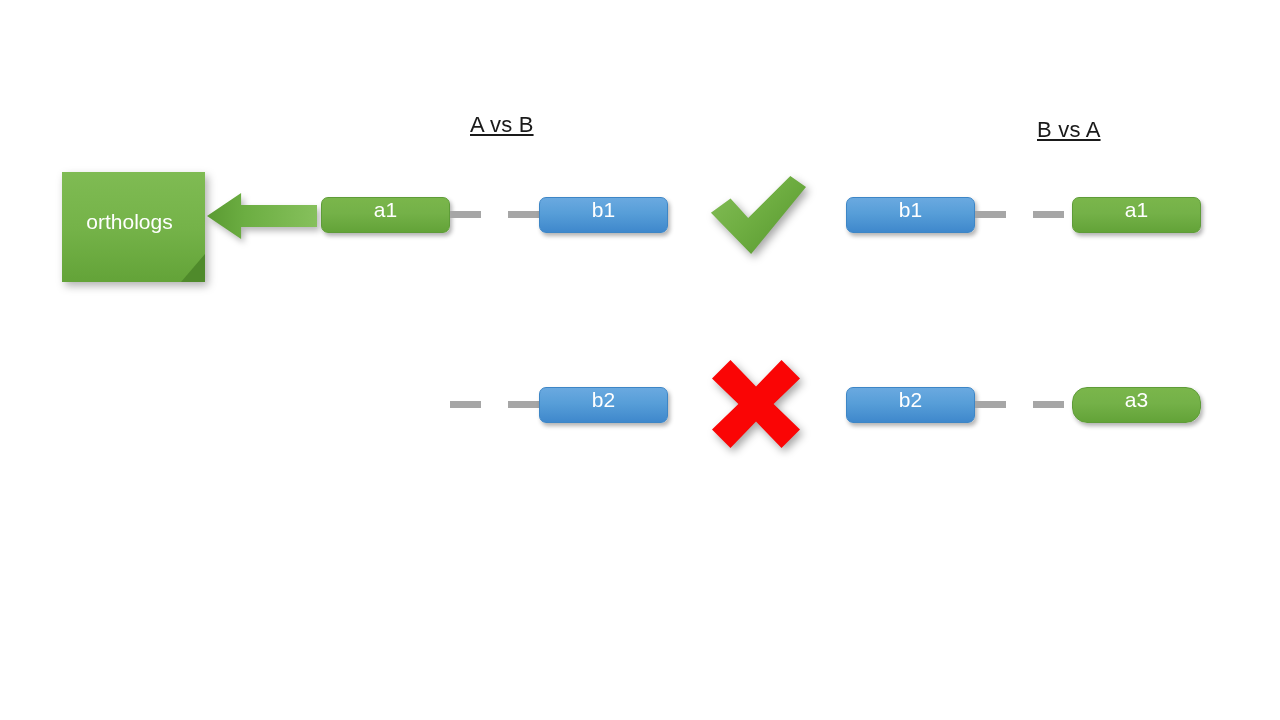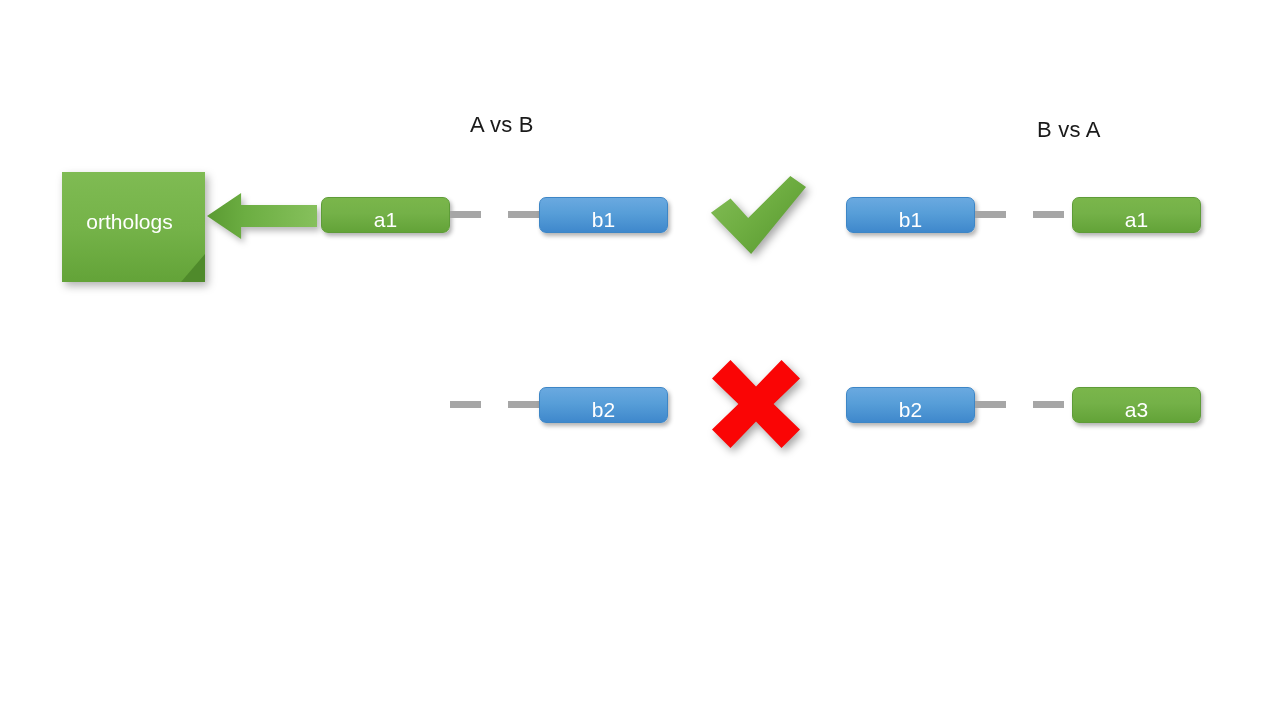--- a/index.html
+++ b/index.html
@@ -23,32 +23,33 @@
   }
 
   
   .heading {
     position: absolute;
     font-size: 22px;
     color: #1a1a1a;
     font-family: "Liberation Sans", sans-serif;
     white-space: nowrap;
     letter-spacing: 0.2px;
+    text-decoration: underline;
   }
   #heading-left  { left: 470px; top: 112px; }
   #heading-right { left: 1037px; top: 117px; }
 
   
   .gene-box {
     position: absolute;
     width: 129px;
     height: 36px;
     border-radius: 7px;
     display: flex;
-    align-items: flex-end;
+    align-items: flex-start;
     justify-content: center;
     color: #ffffff;
     font-size: 21px;
     font-family: "Liberation Sans", sans-serif;
     box-shadow: 2px 3px 4px rgba(0,0,0,0.30);
     box-sizing: border-box;
   }
   .gene-box.green {
     background: linear-gradient(to bottom, #7ab64b 0%, #74b148 45%, #63a338 100%);
     border: 1px solid #5e9c38;
@@ -216,17 +217,17 @@
     <div class="cross-shape"></div>
   </div>
 
   <div class="gene-box blue" style="left:846px; top:387px;">
     <span class="gene-label">b2</span>
   </div>
   <div class="connector" style="left:975px; top:401px; width:89px;">
     <span class="dash"></span>
     <span class="dash"></span>
   </div>
-  <div class="gene-box green" style="left:1072px; top:387px;">
+  <div class="gene-box green" style="left:1072px; top:387px;border-radius:15px;">
     <span class="gene-label">a3</span>
   </div>
 
 </div>
 
 </body></html>

